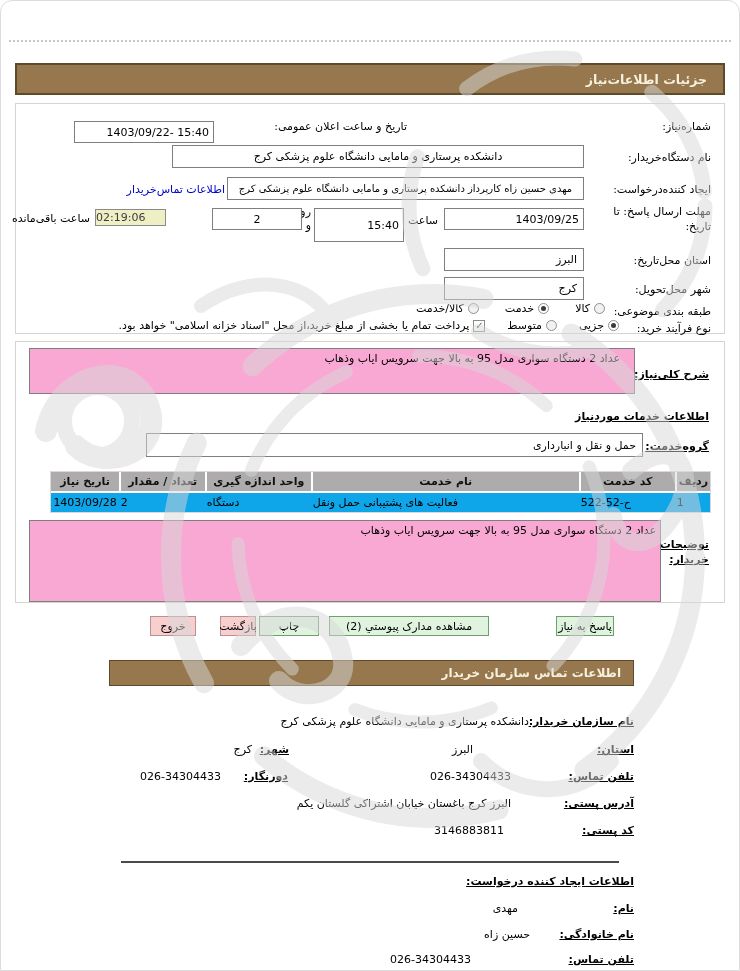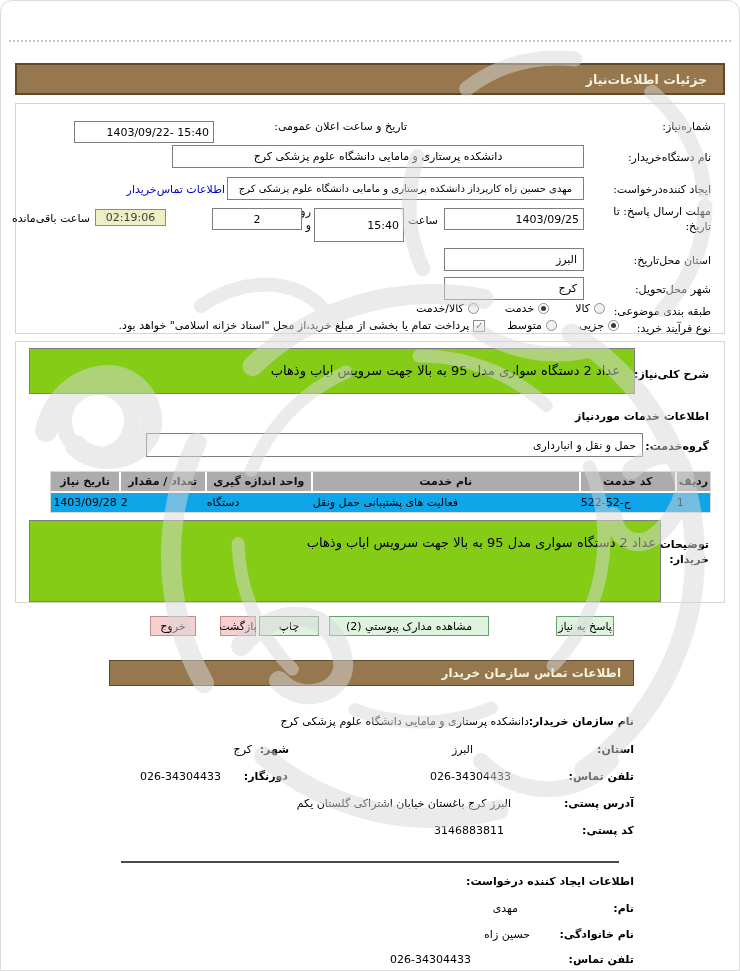--- a/index.html
+++ b/index.html
@@ -13,34 +13,34 @@
   .bar{position:absolute;background:#97784E;color:#F6F0DC;font-weight:bold;
        display:flex;align-items:center;box-sizing:border-box;}
   .bar.main{top:62px;left:14px;right:14px;height:32px;border:2px solid #5E4A28;
        padding-right:16px;font-size:12.5px;}
   .bar.sub{top:659px;right:105px;left:108px;height:26px;border:1px solid #5E4A28;
        padding-right:12px;font-size:12px;}
   .panel{position:absolute;border:1px solid #D8D5CC;box-sizing:border-box;}
   .panel1{top:102px;left:14px;right:14px;height:231px;}
   .panel2{top:340px;left:14px;right:14px;height:262px;}
   .lbl{position:absolute;font-size:11px;white-space:nowrap;line-height:1.4;}
-  .b{font-weight:bold;}
+  .b{font-weight:bold;text-decoration:underline;}
   .wrap{white-space:normal;}
   .inp{position:absolute;background:#fff;border:1px solid #7e7e7e;font-size:11px;
        display:flex;align-items:center;box-sizing:border-box;overflow:hidden;}
   .inp.center{justify-content:center;}
   .inp.padr{padding-right:6px;}
   .ltr{direction:ltr;unicode-bidi:embed;}
   .inp.num{direction:ltr;justify-content:flex-end;padding:0 4px;}
-  .ta{position:absolute;background:#84cc16;border:1px solid #7e7e7e;font-size:13px;
-      box-sizing:border-box;padding:12px 14px 2px 4px;text-align:right;line-height:1.5;}
+  .ta{position:absolute;background:#f9a8d4;border:1px solid #7e7e7e;font-size:11px;
+      box-sizing:border-box;padding:2px 14px 2px 4px;text-align:right;line-height:1.5;}
   .link{position:absolute;color:#0000CC;font-size:11px;white-space:nowrap;background:#fff;
         padding:1px 2px;cursor:pointer;}
   .timer{position:absolute;background:#EFEFC6;border:1px solid #8a8a8a;font-size:11px;
-        color:#3c3c3c;text-align:center;direction:ltr;box-sizing:border-box;line-height:15px;}
+        color:#3c3c3c;text-align:left;direction:ltr;box-sizing:border-box;line-height:15px;}
   .optrow{position:absolute;display:flex;align-items:center;}
   .opt{display:inline-flex;align-items:center;gap:4px;white-space:nowrap;}
   .radio{width:11px;height:11px;border-radius:50%;border:1px solid #8f8f8f;background:#f1f1f1;
         display:inline-block;position:relative;box-sizing:border-box;flex:none;}
   .radio.checked{background:#fff;}
   .radio.checked::after{content:"";position:absolute;top:2px;left:2px;right:2px;bottom:2px;
         background:#3a3a3a;border-radius:50%;}
   .cb{width:12px;height:12px;border:1px solid #8a8a8a;background:#fff;display:inline-flex;
       align-items:center;justify-content:center;font-size:10px;color:#1f7a1f;font-weight:bold;
       box-sizing:border-box;flex:none;}

